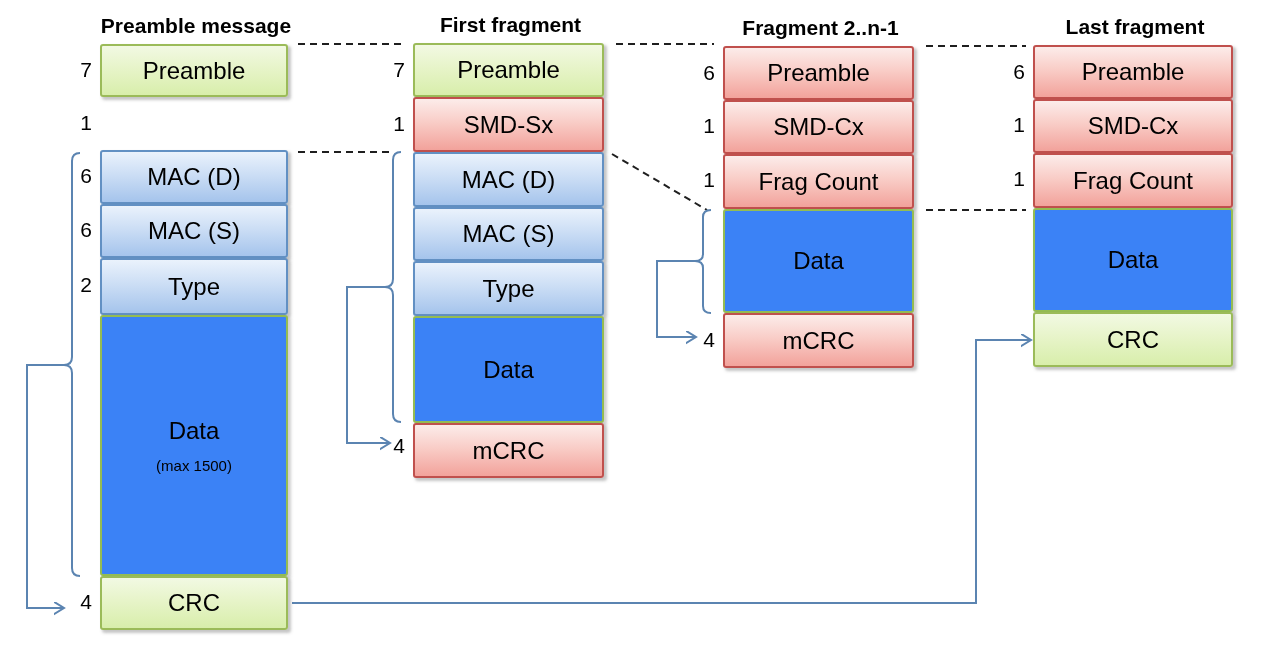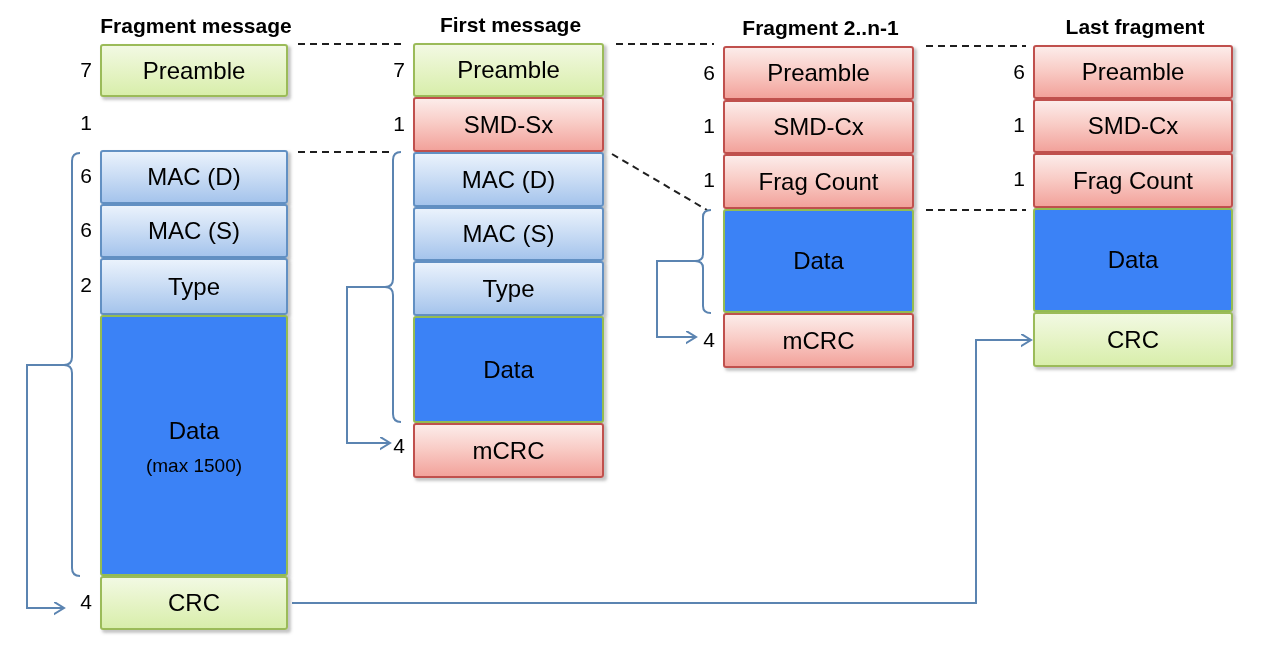--- a/index.html
+++ b/index.html
@@ -6,21 +6,21 @@
   body{font-family:"Liberation Sans", sans-serif; color:#000;}
   .canvas{position:relative;width:1280px;height:654px;background:#fff;overflow:hidden;}
   .overlay{position:absolute;left:0;top:0;width:1280px;height:654px;z-index:0;pointer-events:none;}
   .col{position:absolute;z-index:1;}
   .col-title{position:absolute;top:-31px;left:-25px;right:-25px;text-align:center;
              font-weight:bold;font-size:21px;line-height:26px;white-space:nowrap;}
   .row{position:absolute;left:0;right:4px;display:flex;flex-direction:column;align-items:center;
        justify-content:center;border-radius:3px;box-sizing:border-box;
        box-shadow:2.5px 2.5px 3px rgba(90,90,90,0.35);}
   .row .lbl{font-size:24px;line-height:28px;}
-  .row .sub{font-size:19px;line-height:18px;margin-top:12px;}
+  .row .sub{font-size:15px;line-height:18px;margin-top:12px;}
   .green{background:linear-gradient(180deg,#f2f9e3 0%,#e7f4c9 45%,#d8eeab 100%);
          border:2px solid #9bbb59;}
   .blue{background:linear-gradient(180deg,#eaf2fc 0%,#ccdef5 45%,#a5c4ec 100%);
         border:2px solid #6290c3;text-align:right;}
   .red{background:linear-gradient(180deg,#fcecea 0%,#f9cdc7 45%,#f2a29b 100%);
        border:2px solid #c0504d;}
   .data{background:#3b82f6;border:2px solid #94bc53;box-shadow:2.5px 2.5px 3px rgba(90,90,90,0.28);}
   .num{position:absolute;left:-48px;width:40px;text-align:right;font-size:21px;
        line-height:26px;height:26px;}
 </style>
@@ -53,21 +53,21 @@
 
     <g stroke="#5b84b1" stroke-width="2">
       <path d="M64,365 H27 V608 H64" marker-end="url(#arrow)"></path>
       <path d="M385,287 H347 V443 H390" marker-end="url(#arrow)"></path>
       <path d="M695,261 H657 V337 H696" marker-end="url(#arrow)"></path>
       <path d="M292,603 H976 V340 H1031" marker-end="url(#arrow)"></path>
     </g>
   </svg>
 
   <div class="col" style="left:100px;top:44px;width:192px;height:586px">
-    <div class="col-title">Fragment message</div>
+    <div class="col-title">Preamble message</div>
     <div class="row green" style="top:0;height:53px">
       <span class="lbl">Preamble</span>
       </div>
     <div class="row blue" style="top:106px;height:54px">
       <span class="lbl">MAC (D)</span>
       </div>
     <div class="row blue" style="top:160px;height:54px">
       <span class="lbl">MAC (S)</span>
       </div>
     <div class="row blue" style="top:214px;height:57px">
@@ -82,21 +82,21 @@
       </div>
     <div class="num" style="top:13px">7</div>
     <div class="num" style="top:66px">1</div>
     <div class="num" style="top:119px">6</div>
     <div class="num" style="top:173px">6</div>
     <div class="num" style="top:228px">2</div>
     <div class="num" style="top:545px">4</div>
   </div>
 
   <div class="col" style="left:413px;top:43px;width:195px;height:435px">
-    <div class="col-title">First message</div>
+    <div class="col-title">First fragment</div>
     <div class="row green" style="top:0;height:54px">
       <span class="lbl">Preamble</span>
       </div>
     <div class="row red" style="top:54px;height:55px">
       <span class="lbl">SMD-Sx</span>
       </div>
     <div class="row blue" style="top:109px;height:55px">
       <span class="lbl">MAC (D)</span>
       </div>
     <div class="row blue" style="top:164px;height:54px">

